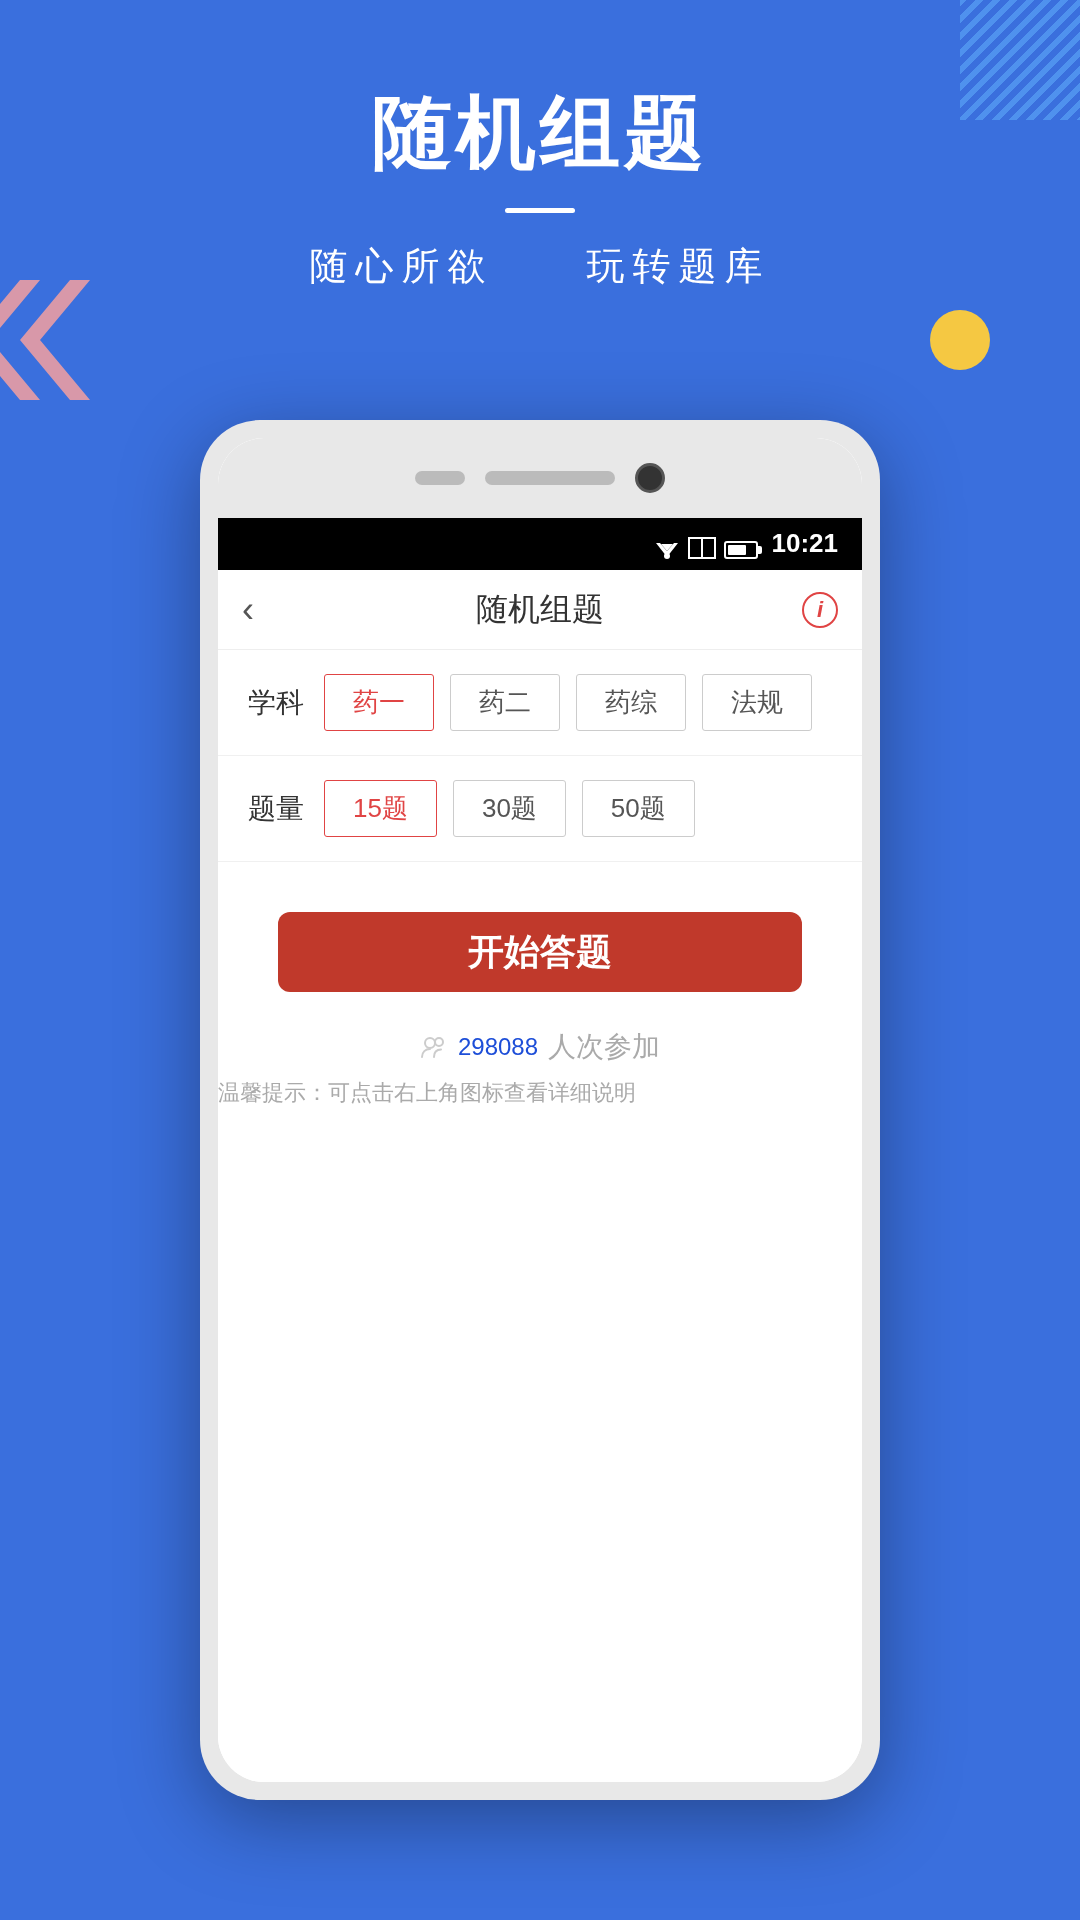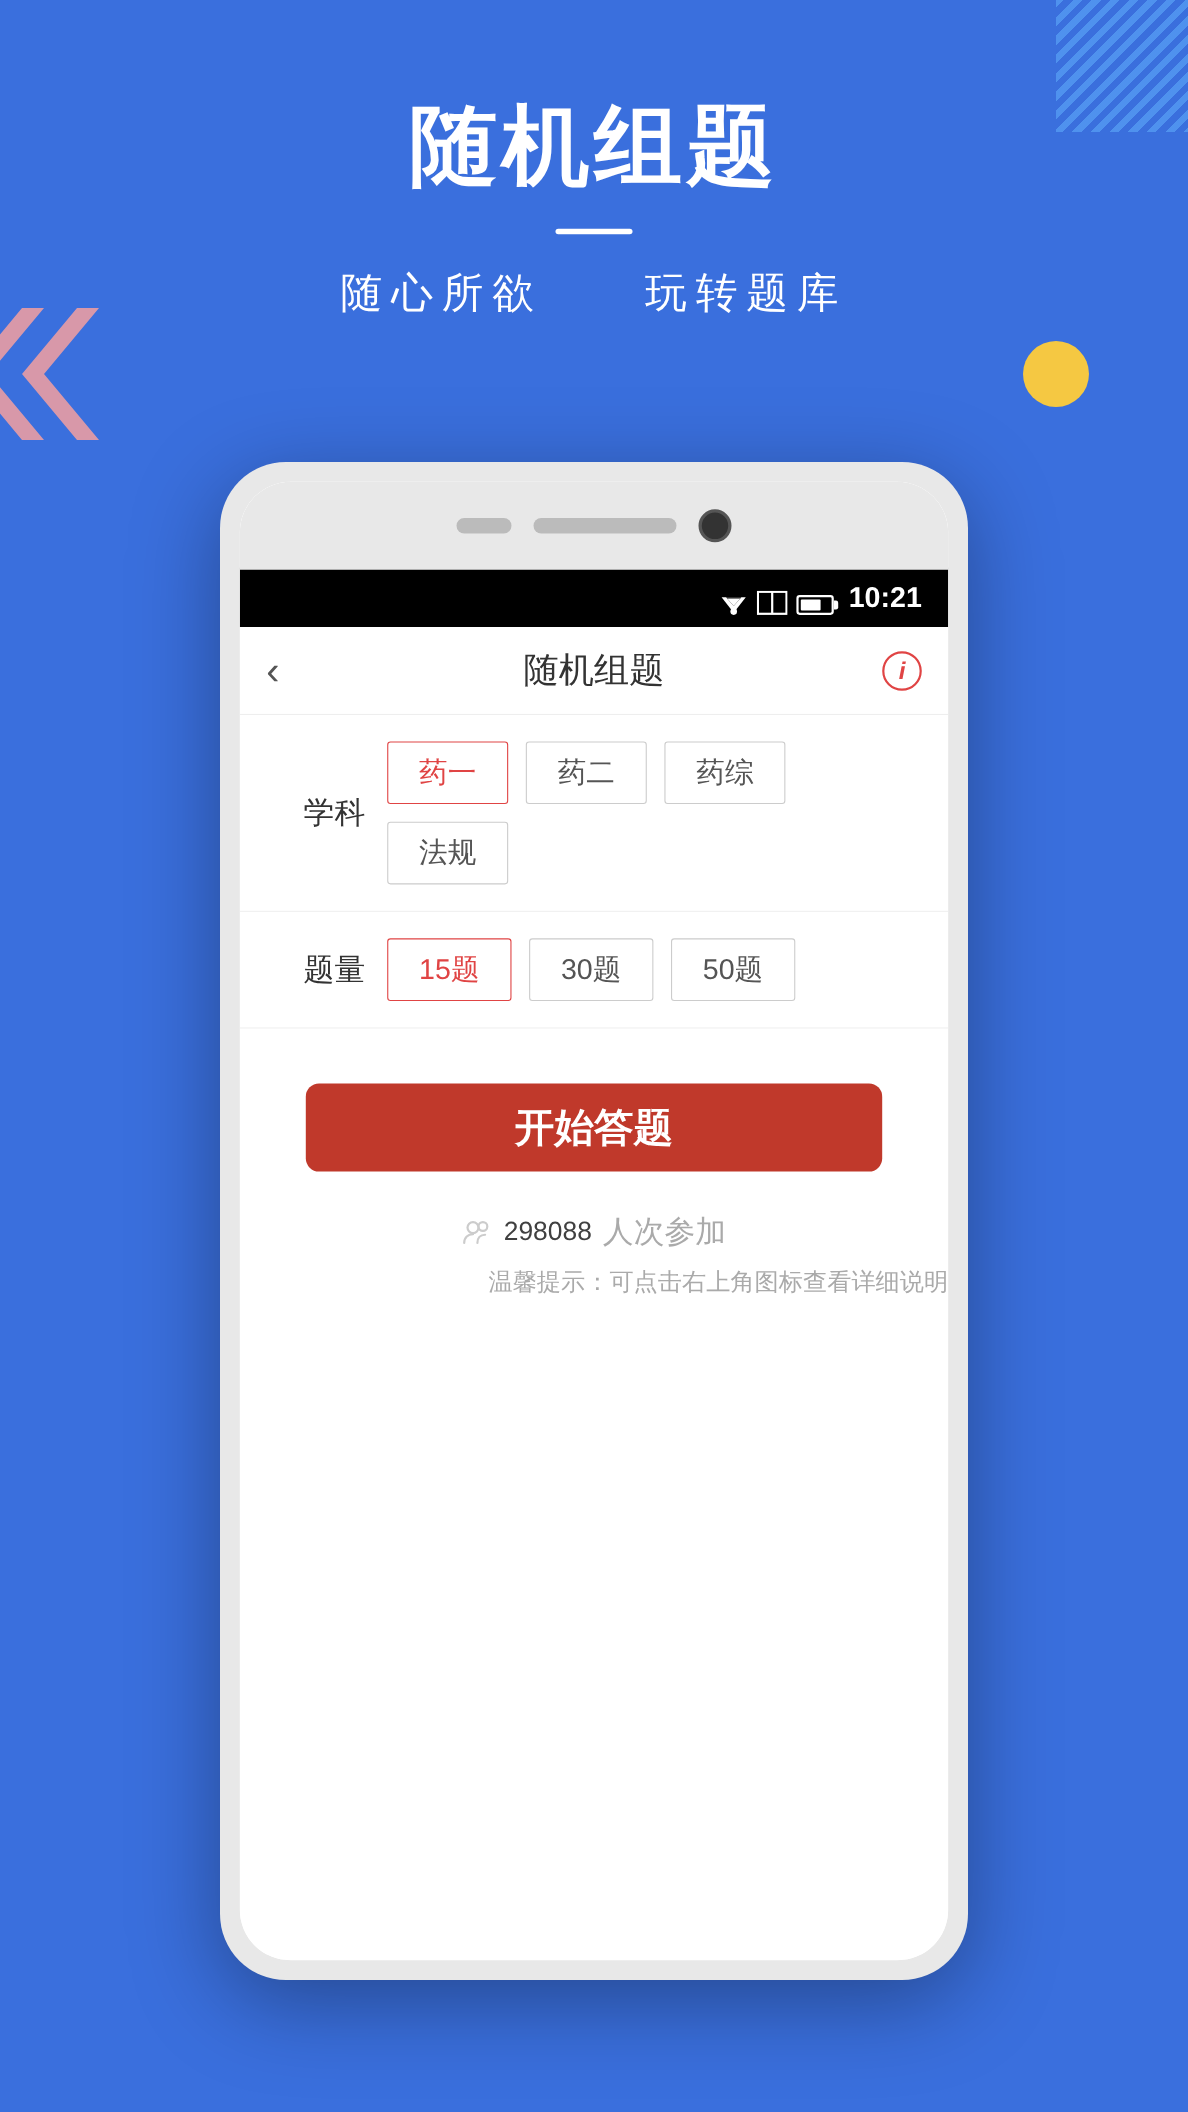--- a/index.html
+++ b/index.html
@@ -245,21 +245,20 @@
       align-items: center;
       padding: 24px 30px;
       border-bottom: 1px solid #f0f0f0;
       gap: 16px;
     }
     .filter-label {
       font-size: 28px;
       color: #333;
       width: 60px;
       flex-shrink: 0;
-      margin-left: 28px;
     }
     .filter-tags {
       display: flex;
       gap: 16px;
       flex-wrap: wrap;
     }
     .tag {
       padding: 10px 28px;
       border: 1.5px solid #ccc;
       border-radius: 3px;
@@ -297,21 +296,21 @@
       display: flex;
       align-items: center;
       justify-content: center;
       gap: 10px;
       padding: 16px 0 8px 0;
       color: #e04444;
       font-size: 24px;
     }
 
     .hint-text {
-      text-align: right;
+      text-align: left;
       font-size: 22px;
       color: #aaa;
       padding: 4px 0 20px 0;
     }
   </style>
 </head>
 <body>
 
 <div class="bg-stripes">
   <div class="bg-stripes-inner"></div>
@@ -402,21 +401,21 @@
         <button class="start-btn">开始答题</button>
       </div>
 
       <div class="participants-row">
         <svg width="28" height="28" viewBox="0 0 28 28" fill="none" xmlns="http://www.w3.org/2000/svg">
           <circle cx="10" cy="10" r="5" stroke="#ccc" stroke-width="2"></circle>
           <path d="M2 24c0-5 3.5-8 8-8" stroke="#ccc" stroke-width="2" stroke-linecap="round"></path>
           <circle cx="19" cy="9" r="4" stroke="#ccc" stroke-width="2"></circle>
           <path d="M14 24c0-4.5 2.5-7.5 7-7.5" stroke="#ccc" stroke-width="2" stroke-linecap="round"></path>
         </svg>
-        <span style="color:#404040; font-size:24px; font-weight:500;">298088</span>
+        <span style="color:#1d4ed8; font-size:24px; font-weight:500;">298088</span>
         <span style="color:#aaa; font-size:28px;">人次参加</span>
       </div>
 
       <div class="hint-text">温馨提示：可点击右上角图标查看详细说明</div>
 
     </div>
   </div>
 </div>
 
 </body></html>

